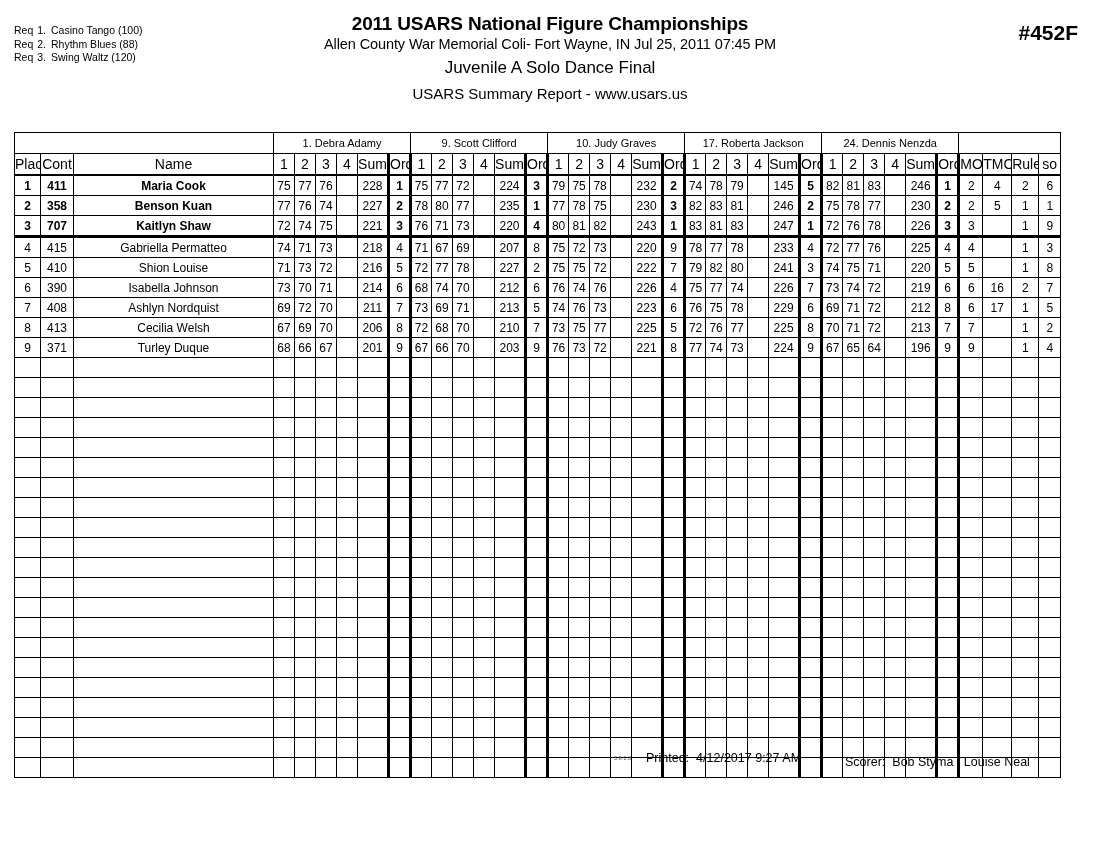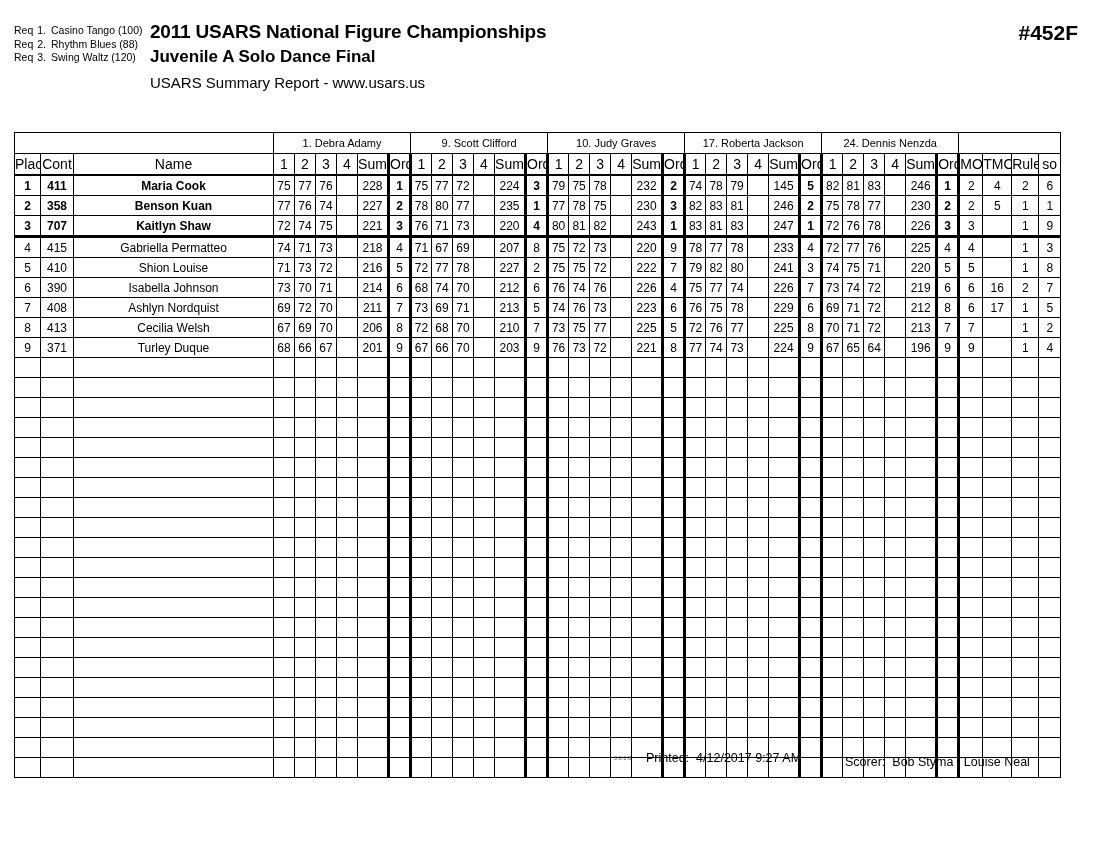--- a/index.html
+++ b/index.html
@@ -27,37 +27,38 @@
   }
   .req-line { display: block; }
   .req-lbl { display: inline-block; }
   .req-num { display: inline-block; margin-left: 4px; }
   .req-name { display: inline-block; margin-left: 5px; }
 
   
   #title-area {
     position: absolute;
     left: 150px;
-    top: 20px;
+    top: 12px;
     width: 800px;
+    text-align: center;
   }
   #main-title {
     font-size: 19px;
     font-weight: bold;
     line-height: 23px;
     letter-spacing: -0.2px;
   }
   #venue-line {
     font-size: 14.5px;
     line-height: 19px;
     letter-spacing: -0.1px;
   }
   #event-title {
     font-size: 17px;
-    font-weight: bold;
+    font-weight: normal;
     line-height: 24px;
     margin-top: 2px;
   }
   #report-line {
     font-size: 15px;
     line-height: 22px;
     margin-top: 3px;
   }
   #event-number {
     position: absolute;
@@ -184,20 +185,21 @@
 <body>
 
 <div id="req-block">
     <span class="req-line"><span class="req-lbl">Req</span><span class="req-num">1.</span><span class="req-name">Casino Tango (100)</span></span>
     <span class="req-line"><span class="req-lbl">Req</span><span class="req-num">2.</span><span class="req-name">Rhythm Blues (88)</span></span>
     <span class="req-line"><span class="req-lbl">Req</span><span class="req-num">3.</span><span class="req-name">Swing Waltz (120)</span></span>
   </div>
 
 <div id="title-area">
   <div id="main-title">2011 USARS National Figure Championships</div>
+  <div id="venue-line">Allen County War Memorial Coli- Fort Wayne, IN  Jul 25, 2011  07:45 PM</div>
   <div id="event-title">Juvenile A Solo Dance Final</div>
   <div id="report-line">USARS Summary Report - www.usars.us</div>
 </div>
 <div id="event-number">#452F</div>
 
 <div id="sheet">
   <table class="grid">
     <colgroup>
       <col style="width:26px">
         <col style="width:33px">

